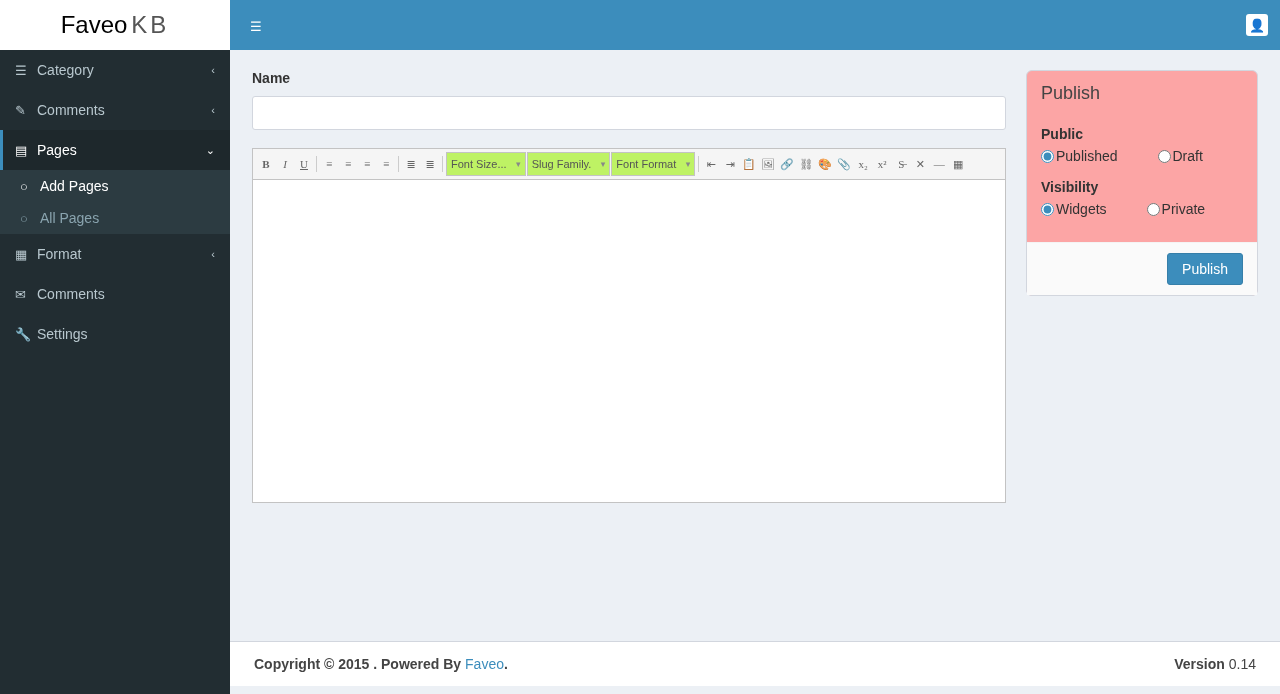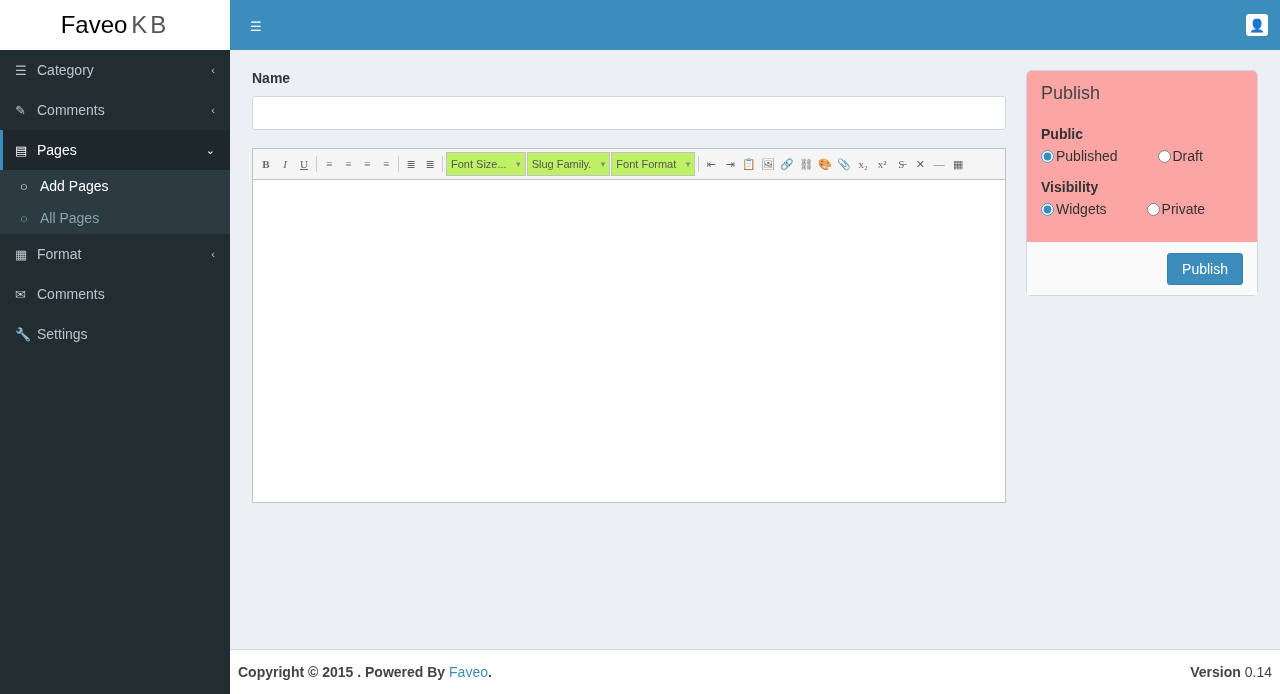--- a/index.html
+++ b/index.html
@@ -58,21 +58,21 @@
     .box-header { padding: 12px 14px; font-size: 18px; color: #444; }
     .box-body { padding: 10px 14px; }
     .box-footer { padding: 10px 14px; border-top: 1px solid #f4f4f4; text-align: right; background: #fafafa; }
     .status-label { font-weight: 700; margin-bottom: 6px; display: block; }
     .radio-row { display: flex; gap: 40px; margin-bottom: 14px; }
     .radio-item { display: flex; align-items: flex-start; gap: 2px; }
     .radio-item input { accent-color: #3c8dbc; margin: 2px 0; }
     .btn-primary { background: #3c8dbc; color: #fff; border: 1px solid #367fa9; padding: 7px 14px; border-radius: 3px; font-size: 14px; cursor: pointer; }
 
     
-    .main-footer { position: fixed; bottom: 0; left: 230px; right: 0; background: #fff; border-top: 1px solid #d2d6de; padding: 14px 8px; color: #444; font-size: 14px; display: flex; justify-content: space-between; }
+    .main-footer { position: fixed; bottom: 8px; left: 230px; right: 0; background: #fff; border-top: 1px solid #d2d6de; padding: 14px 24px; color: #444; font-size: 14px; display: flex; justify-content: space-between; }
     .main-footer a { color: #3c8dbc; text-decoration: none; }
     .main-footer .version strong { font-weight: 700; }
 
     
     .ico { font-style: normal; font-family: Arial, sans-serif; font-size: 13px; }
   </style>
 </head>
 <body>
 
 <header class="main-header">

